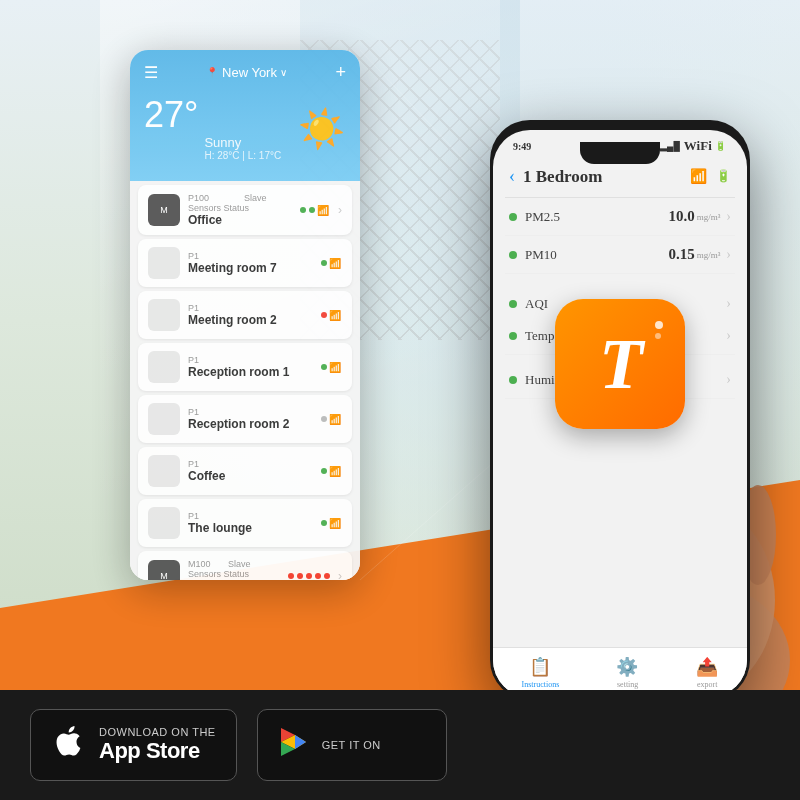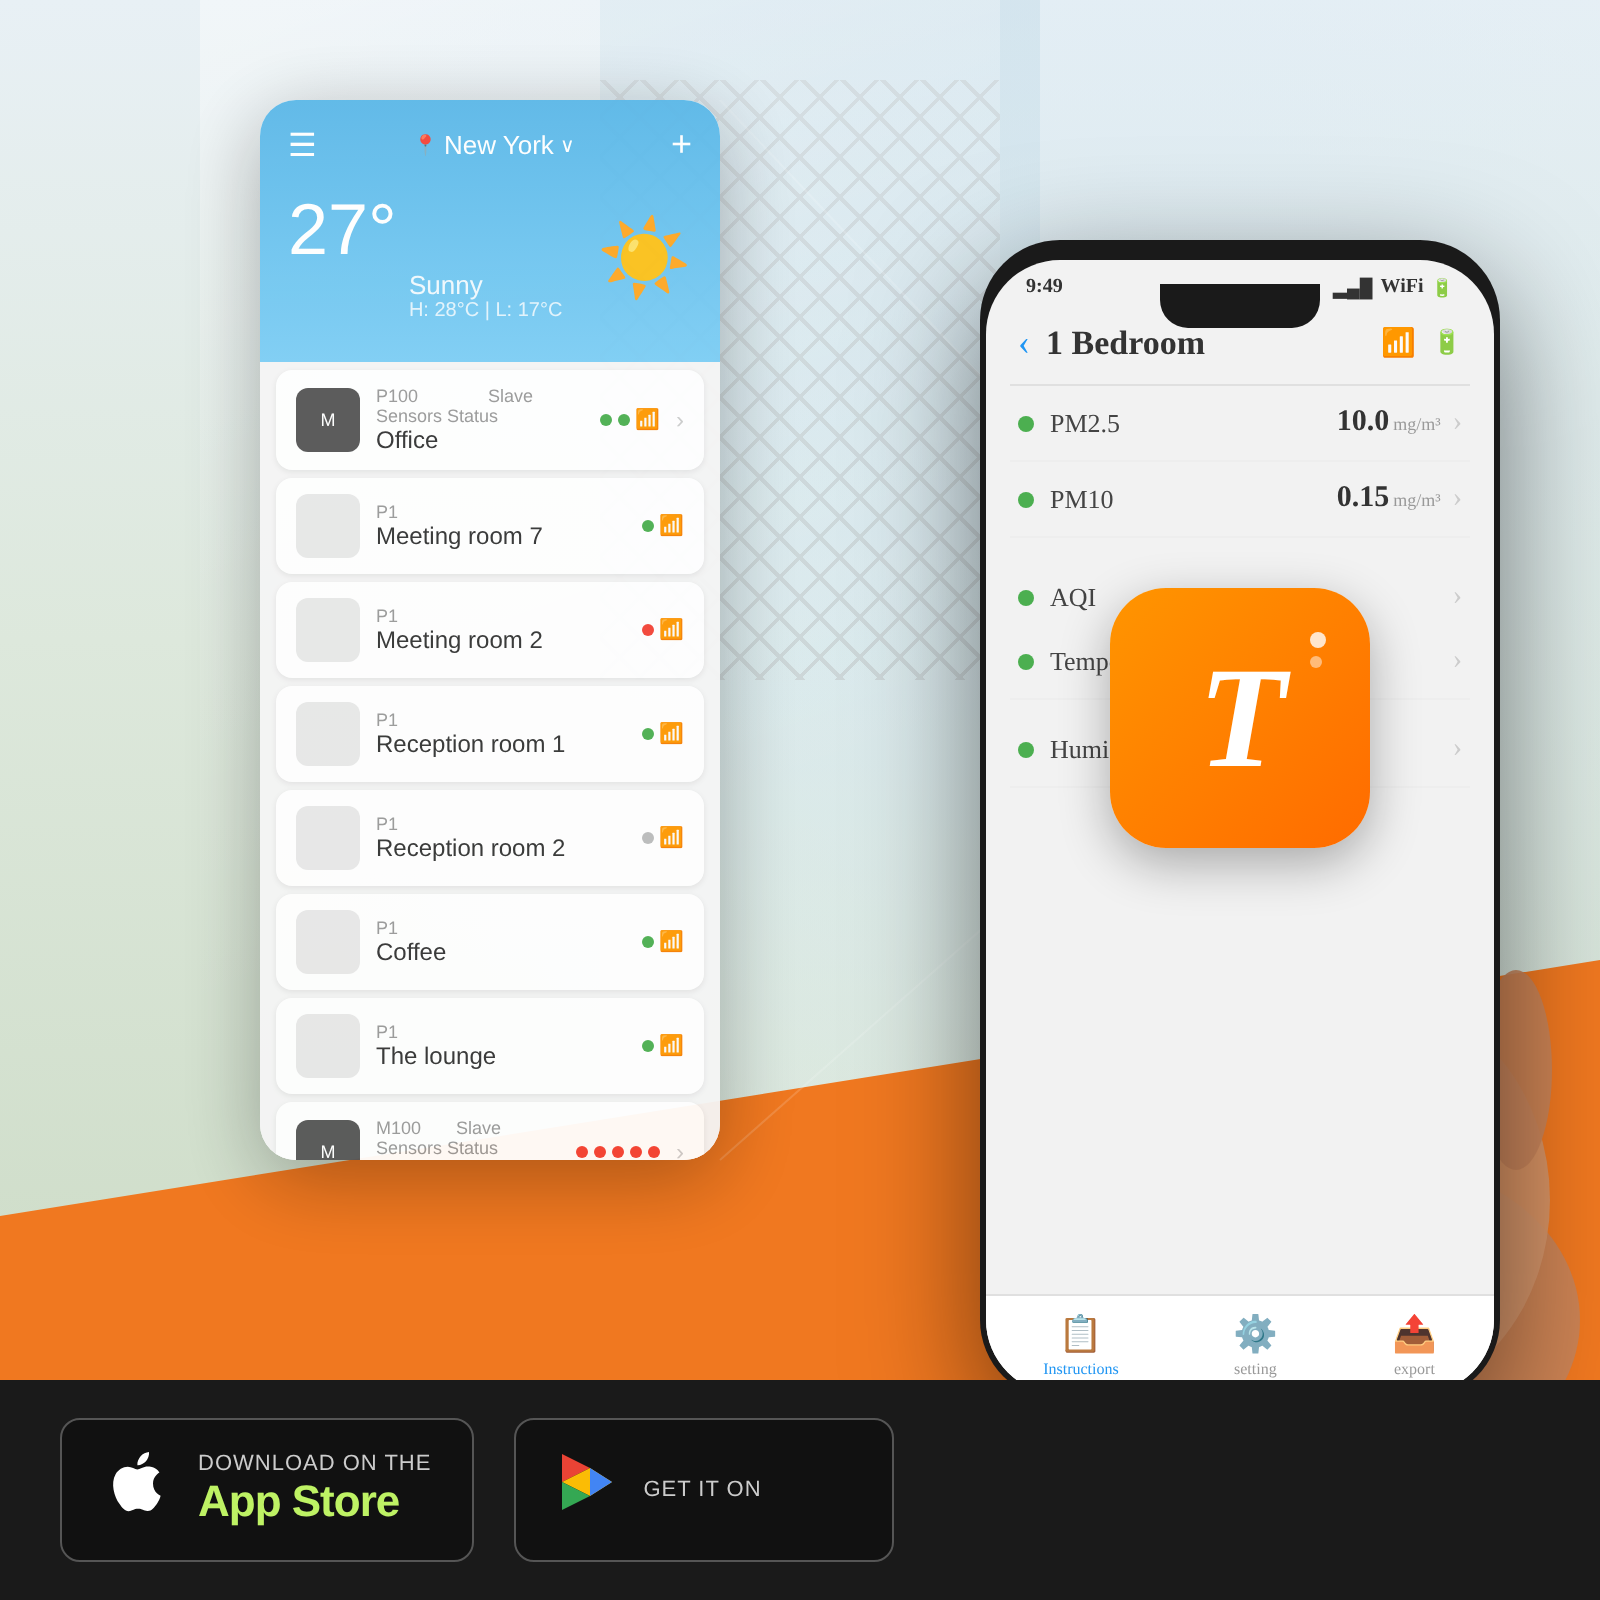--- a/index.html
+++ b/index.html
@@ -67,21 +67,21 @@
       font-size: 11px;
       color: #ccc;
       font-weight: 400;
       text-transform: uppercase;
       letter-spacing: 0.5px;
     }
 
     .store-badge-big {
       font-size: 22px;
       font-weight: 600;
-      color: #bef264;
+      color: #ffffff;
       letter-spacing: -0.5px;
     }
 
     
     .phone-left {
       position: absolute;
       left: 130px;
       top: 50px;
       width: 230px;
       height: 530px;
@@ -167,21 +167,21 @@
       display: flex;
       align-items: center;
       justify-content: center;
       font-size: 10px;
       color: #666;
       flex-shrink: 0;
     }
 
     .phone-list-item-name {
       font-size: 12px;
-      font-weight: 400;
+      font-weight: 700;
       color: #333;
       flex: 1;
     }
 
     .phone-list-item-label {
       font-size: 9px;
       color: #999;
     }
 
     .phone-list-status {
@@ -596,21 +596,21 @@
 
 <div class="phone-right-wrapper">
   <div class="phone-right">
     <div class="phone-right-screen">
       <div class="phone-notch"></div>
 
       <div class="phone-status-bar">
         <span>9:49</span>
         <div style="display:flex;gap:4px;align-items:center;">
           <span style="font-size:9px;">▂▄█</span>
-          <span style="font-size:10px;">WiFi</span>
+          <span style="font-size:13px;">WiFi</span>
           <span style="font-size:9px;">🔋</span>
         </div>
       </div>
 
       <div class="phone-screen-content">
 
         <div class="screen-header">
           <span class="back-arrow">‹</span>
           <span class="screen-title">1 Bedroom</span>
           <span class="screen-wifi-icon">📶</span>

